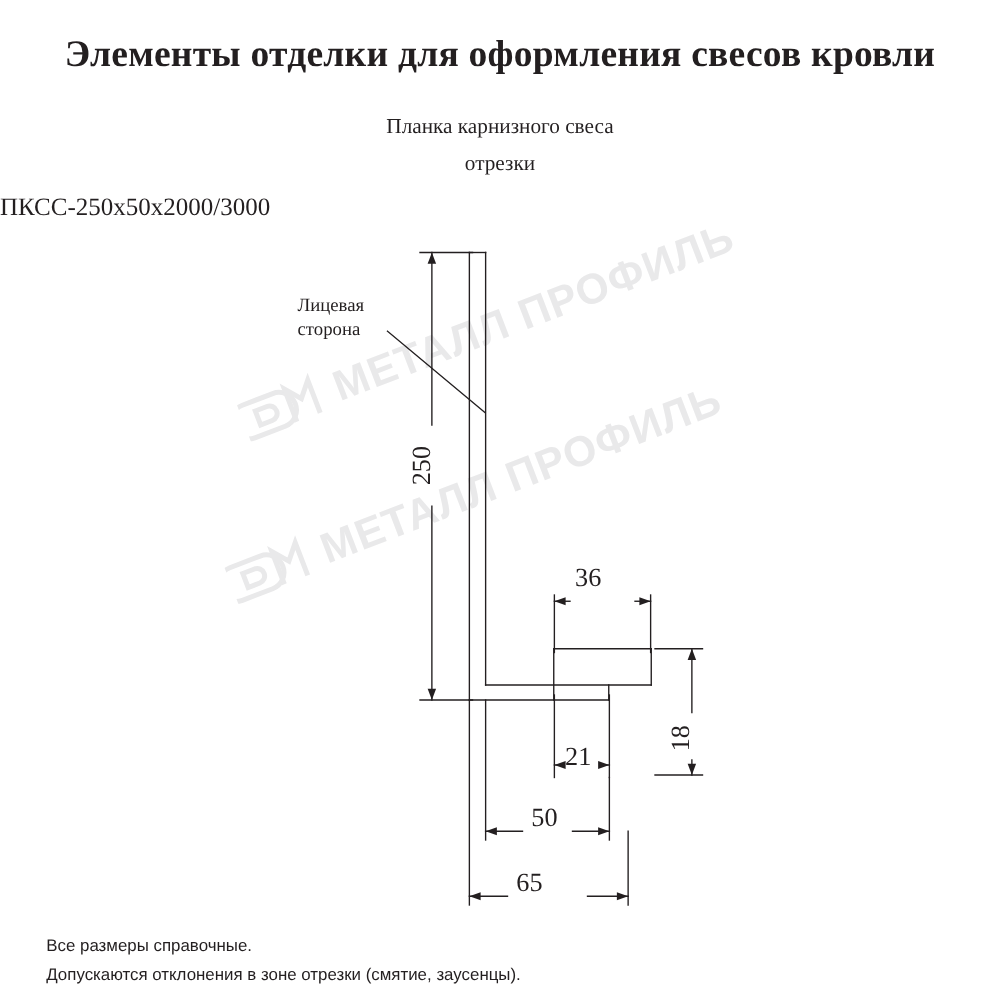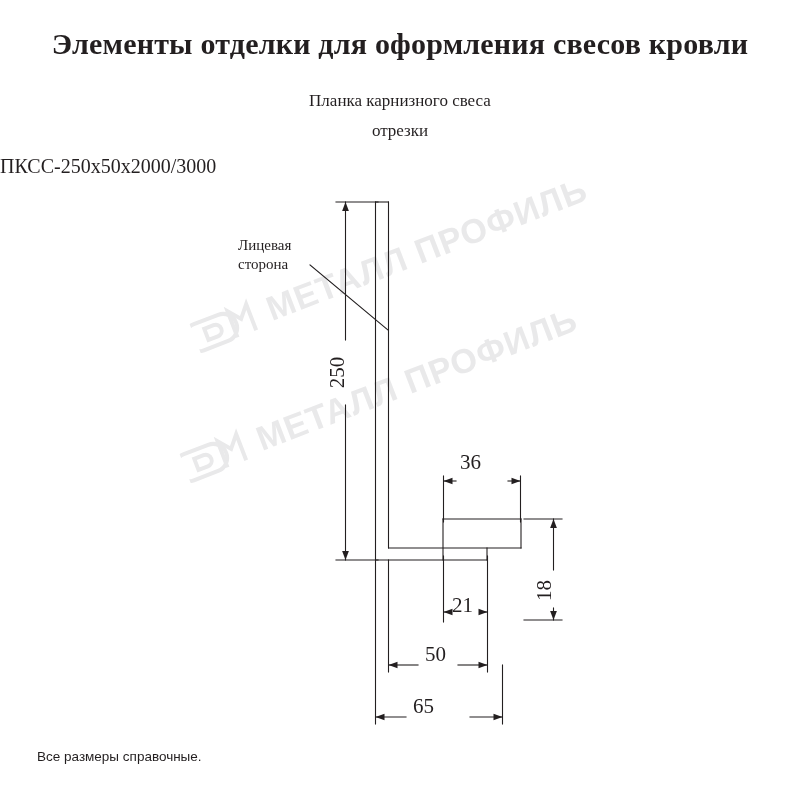--- a/index.html
+++ b/index.html
@@ -239,15 +239,16 @@
 
   <div class="dim-text dim-250">250</div>
   <div class="dim-text dim-36">36</div>
   <div class="dim-text dim-18">18</div>
   <div class="dim-text dim-21">21</div>
   <div class="dim-text dim-50">50</div>
   <div class="dim-text dim-65">65</div>
 
   <div class="notes">
     <span>Все размеры справочные.</span>
+    <span>Допускаются отклонения в зоне отрезки (смятие, заусенцы).</span>
   </div>
 
 </div>
 
 </body></html>

